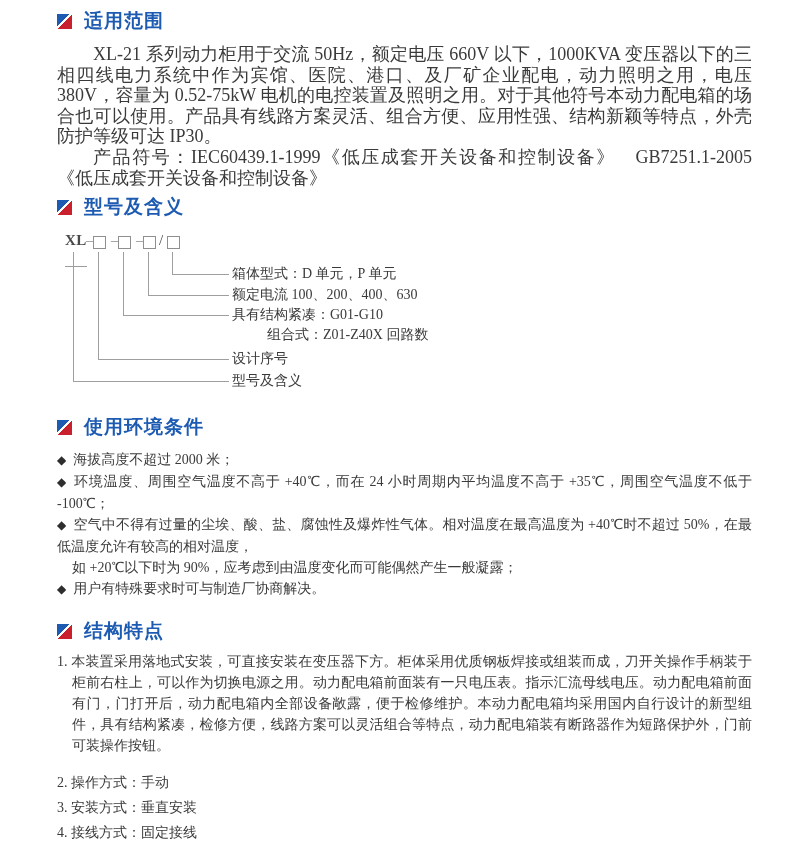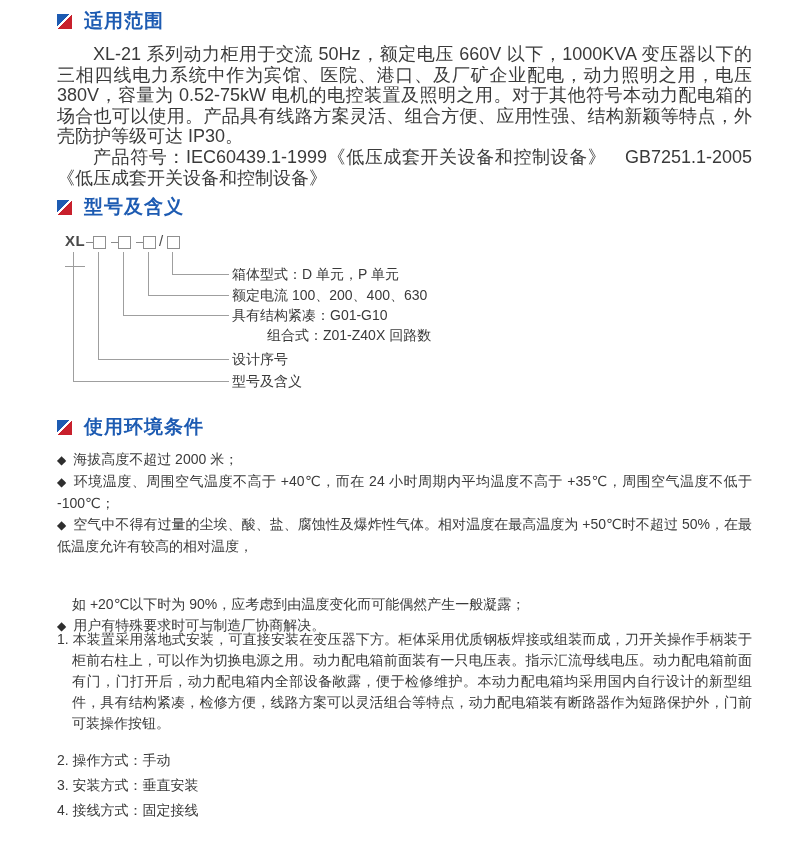--- a/index.html
+++ b/index.html
@@ -1,21 +1,21 @@
 <!DOCTYPE html>
 <html><head>
 <meta charset="utf-8">
 <style>
   html, body { margin:0; padding:0; }
   body {
     width:800px; height:850px; background:#ffffff; position:relative;
     font-family:"Liberation Sans","DejaVu Sans",sans-serif;
     color:#3a3a3a; overflow:hidden;
   }
-  .sec { position:absolute; left:57px; width:700px; }
+  .sec { position:absolute; left:57px; width:700px;font-family:Liberation Serif, serif; }
   .sec-header { display:flex; align-items:center; }
   .sec-icon {
     width:15px; height:15px; margin-right:12px; flex:0 0 auto;
     background:linear-gradient(135deg,#1d5bb2 43%,#ffffff 43%,#ffffff 53%,#c8202c 53%);
   }
   .sec-title {
     margin:0; font-size:19px; font-weight:700; color:#1d5bb2; letter-spacing:1px;
     line-height:22px;
   }
   .para { font-size:18px; line-height:20.6px; margin:12px 0 0; width:695px; text-align:justify; }
@@ -28,21 +28,21 @@
   .prefix { font-weight:600; letter-spacing:0.5px; border-bottom:1px solid #9b9b9b; padding-bottom:18px; }
   .dashsym { color:#8a8a8a; }
   .mbox { position:absolute; top:6px; width:11px; height:11px; border:1px solid #8f8f8f; background:#fff; }
   .lline { position:absolute; border-left:1px solid #9f9f9f; border-bottom:1px solid #9f9f9f; }
   .dlabel { position:absolute; left:175px; font-size:14px; line-height:20px; color:#3a3a3a; white-space:nowrap; }
 
   
   .bullets { margin-top:11px; width:695px; }
   .bullet { font-size:14px; line-height:21px; text-align:justify; }
   .bullet .bmark { font-size:12px; margin-right:7px; color:#2e2e2e; }
-  .bullet.cont { padding-left:15px;margin-top:37px; }
+  .bullet.cont { padding-left:15px; }
 
   
   .items { margin-top:9px; width:695px; }
   .item { font-size:14px; line-height:21px; text-align:justify; }
   .item.hang { padding-left:15px; text-indent:-15px; }
   .item.first-gap { margin-top:16px; }
   .item.gap { margin-top:4px; }
 </style>
 </head>
 <body>
@@ -90,26 +90,30 @@
 </section>
 
 <section class="sec" style="top:416px">
   <div class="sec-header">
     <span class="sec-icon"></span>
     <h2 class="sec-title">使用环境条件</h2>
   </div>
   <div class="bullets">
     <div class="bullet"><span class="bmark">◆</span><span>海拔高度不超过 2000 米；</span></div>
     <div class="bullet"><span class="bmark">◆</span><span>环境温度、周围空气温度不高于 +40℃，而在 24 小时周期内平均温度不高于 +35℃，周围空气温度不低于 -100℃；</span></div>
-    <div class="bullet"><span class="bmark">◆</span><span>空气中不得有过量的尘埃、酸、盐、腐蚀性及爆炸性气体。相对温度在最高温度为 +50℃时不超过 50%，在最低温度允许有较高的相对温度，</span></div>
+    <div class="bullet"><span class="bmark">◆</span><span>空气中不得有过量的尘埃、酸、盐、腐蚀性及爆炸性气体。相对温度在最高温度为 +40℃时不超过 50%，在最低温度允许有较高的相对温度，</span></div>
     <div class="bullet cont"><span>如 +20℃以下时为 90%，应考虑到由温度变化而可能偶然产生一般凝露；</span></div>
     <div class="bullet"><span class="bmark">◆</span><span>用户有特殊要求时可与制造厂协商解决。</span></div>
   </div>
 </section>
 
 <section class="sec" style="top:620px">
+  <div class="sec-header">
+    <span class="sec-icon"></span>
+    <h2 class="sec-title">结构特点</h2>
+  </div>
   <div class="items">
     <div class="item hang">1. 本装置采用落地式安装，可直接安装在变压器下方。柜体采用优质钢板焊接或组装而成，刀开关操作手柄装于柜前右柱上，可以作为切换电源之用。动力配电箱前面装有一只电压表。指示汇流母线电压。动力配电箱前面有门，门打开后，动力配电箱内全部设备敞露，便于检修维护。本动力配电箱均采用国内自行设计的新型组件，具有结构紧凑，检修方便，线路方案可以灵活组合等特点，动力配电箱装有断路器作为短路保护外，门前可装操作按钮。</div>
     <div class="item first-gap">2. 操作方式：手动</div>
     <div class="item gap">3. 安装方式：垂直安装</div>
     <div class="item gap">4. 接线方式：固定接线</div>
   </div>
 </section>
 
 </body></html>

